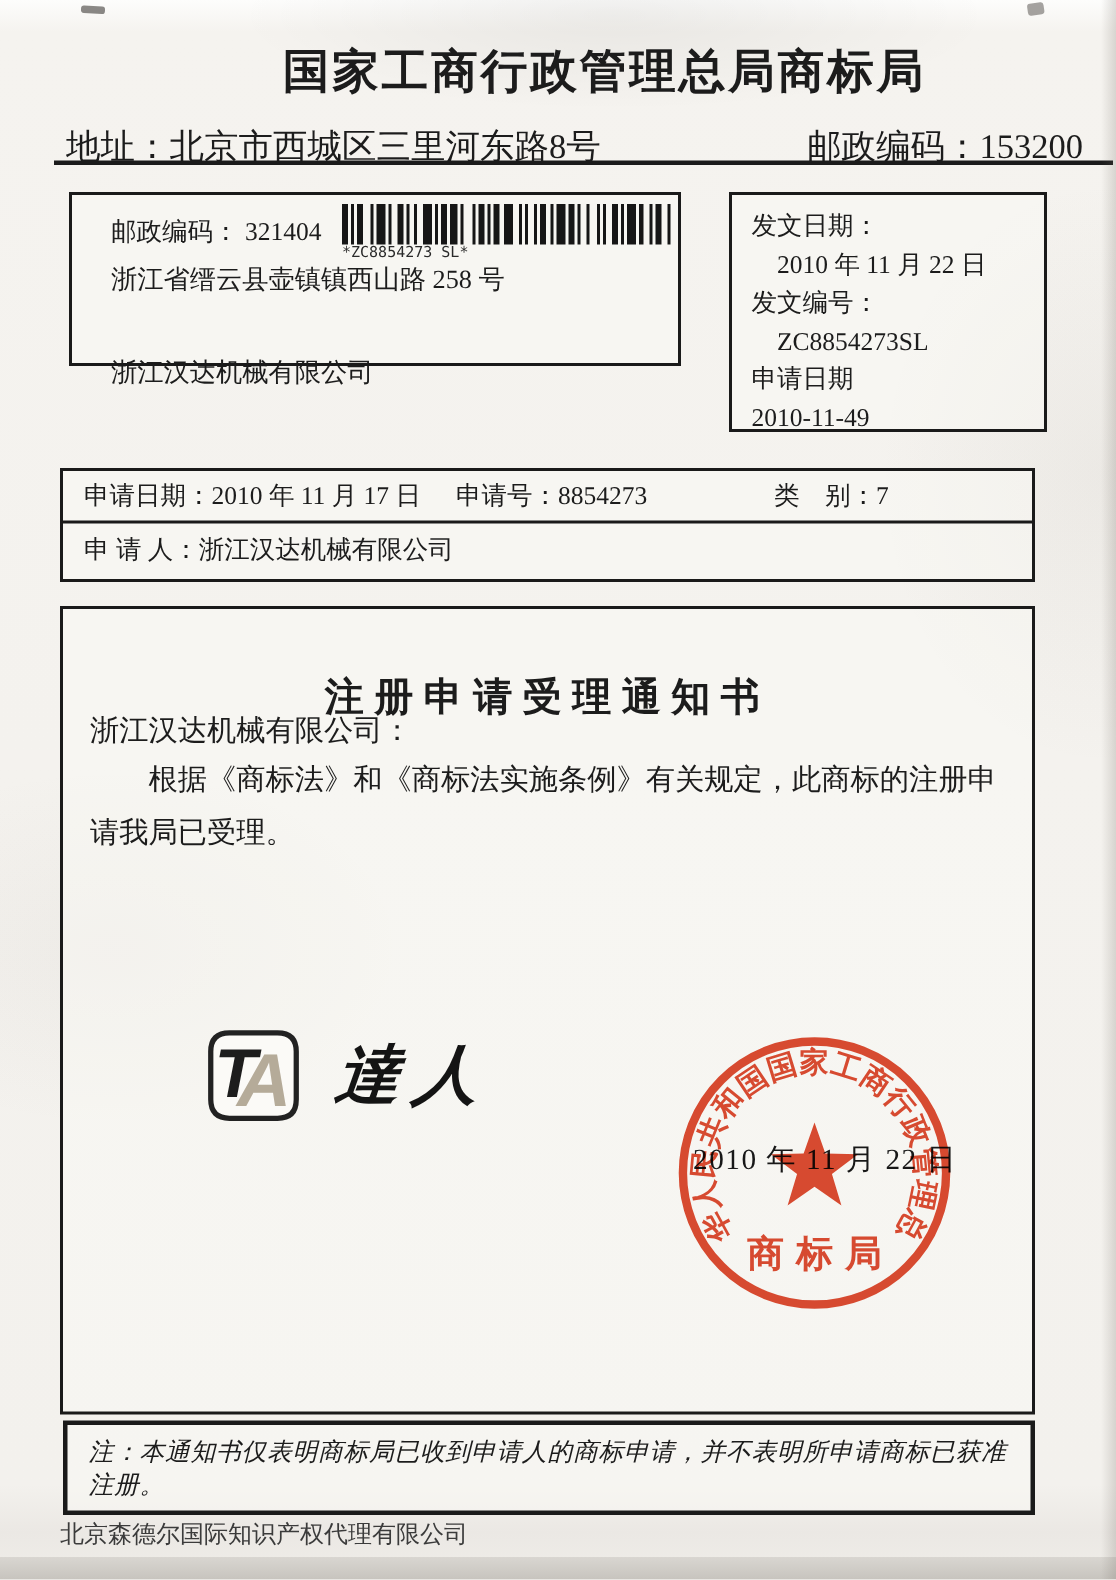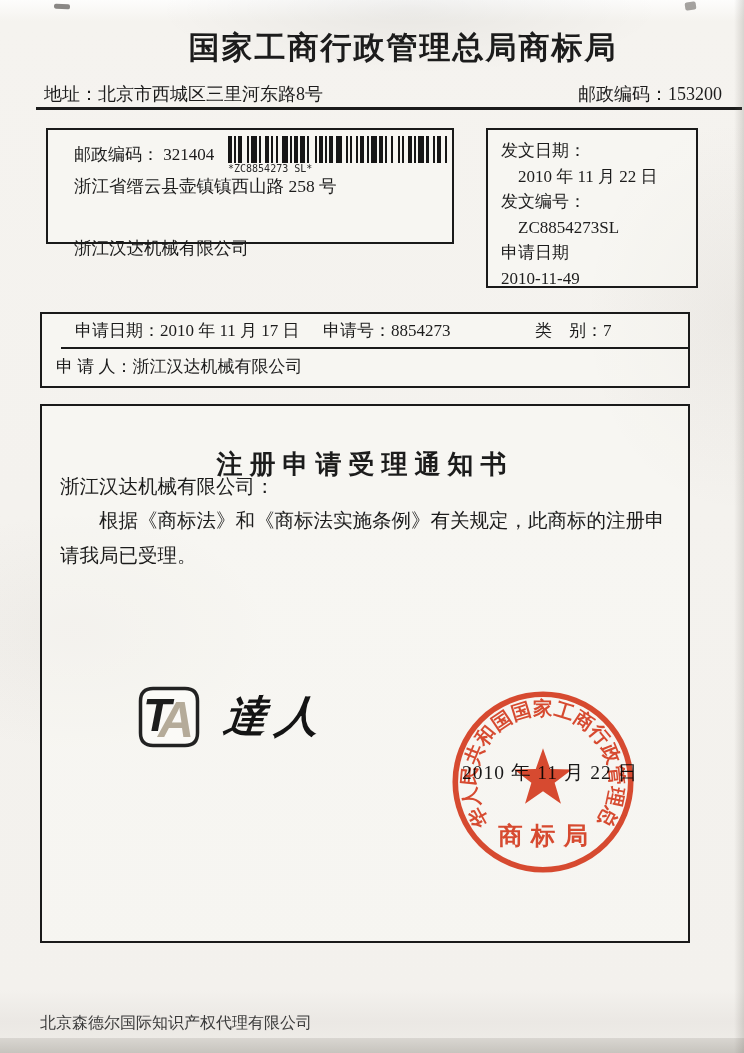--- a/index.html
+++ b/index.html
@@ -20,41 +20,41 @@
   }
   .bottom-band{position:absolute;left:0;bottom:0;width:100%;height:15px;
     background:linear-gradient(#d9d6d1, #c7c4be);}
   .speck{position:absolute;background:#4d4a46;border-radius:2px;opacity:.65;}
   .speck.s1{left:54px;top:4px;width:16px;height:5px;transform:rotate(3deg);}
   .speck.s2{left:685px;top:2px;width:11px;height:8px;transform:rotate(-8deg);opacity:.5;}
 
   .header-title{position:absolute;top:27px;left:12px;width:100%;text-align:center;
     font-size:31px;font-weight:bold;letter-spacing:2px;padding-left:38px;}
   .header-meta{position:absolute;top:82px;left:44px;width:678px;display:flex;
-    justify-content:space-between;font-size:18px;}
+    justify-content:space-between;font-size:23px;}
   .rule{position:absolute;top:107px;left:36px;width:706px;height:3px;background:#1b1b1b;}
 
   .box{position:absolute;border:2px solid #1a1a1a;background:rgba(251,250,247,0.45);}
   .recipient-box{left:46px;top:128px;width:408px;height:116px;}
   .recipient-postal{position:absolute;left:26px;top:13px;font-size:17px;}
   .barcode-wrap{position:absolute;left:180px;top:6px;width:220px;text-align:left;}
   .barcode{display:flex;height:27px;align-items:stretch;}
   .barcode div{height:100%;}
   .barcode-caption{font-family:"DejaVu Sans Mono",monospace;font-size:10px;color:#2a2a2a;
     letter-spacing:0;margin-top:0px;}
   .recipient-address{position:absolute;left:26px;top:44px;font-size:17.5px;}
   .recipient-company{position:absolute;left:26px;top:106px;font-size:17.5px;}
 
   .dispatch-box{left:486px;top:128px;width:212px;height:160px;padding:8px 4px 0 13px;
     font-size:17px;line-height:25.5px;}
   .dispatch-box .ind{padding-left:17px;}
 
   .application-box{left:40px;top:312px;width:650px;height:76px;}
   .app-row{display:flex;align-items:center;height:35px;padding-left:14px;font-size:17px;}
-  .app-row.r1{border-bottom:2px solid #1a1a1a;margin-left:19px;}
+  .app-row.r1{border-bottom:2px solid #1a1a1a;}
   .app-group1{width:248px;}
   .app-group2{width:212px;}
 
   .main-box{left:40px;top:404px;width:650px;height:539px;}
   .notice-title{position:absolute;top:21px;left:0;width:100%;text-align:center;
     font-size:26px;font-weight:bold;letter-spacing:7px;margin-top:20px;}
   .salutation{position:absolute;left:18px;top:67px;font-size:19.5px;}
   .notice-body{position:absolute;left:18px;top:97px;width:614px;font-size:19.5px;
     line-height:35px;text-indent:2em;}
   .logo{position:absolute;left:94px;top:278px;display:flex;align-items:center;}
@@ -211,17 +211,20 @@
         <path id="ringPath" d="M 53.3 146.7 A 66 66 0 1 1 146.7 146.7" fill="none"></path>
       </defs>
       <text font-size="19" fill="#dd4327" letter-spacing="0.5" font-family="Liberation Serif, serif" font-weight="bold">
         <textPath href="#ringPath" startOffset="50%" text-anchor="middle">中华人民共和国国家工商行政管理总局</textPath>
       </text>
       <polygon fill="#dd4327" points="100,67 107.1,87.3 128.5,87.7 111.4,100.7 117.6,121.3 100,109 82.4,121.3 88.6,100.7 71.5,87.7 92.9,87.3"></polygon>
       <text x="104" y="161" text-anchor="middle" font-size="24" letter-spacing="8" fill="#dd4327" font-family="Liberation Serif, serif" font-weight="bold">商标局</text>
     </svg>
   </div>
 
+  <div class="box note-box">
+    <div class="note-text">注：本通知书仅表明商标局已收到申请人的商标申请，并不表明所申请商标已获准注册。</div>
+  </div>
 
   <div class="footer-agency">北京森德尔国际知识产权代理有限公司</div>
 
   <div class="bottom-band"></div>
 </div>
 
 </body></html>

